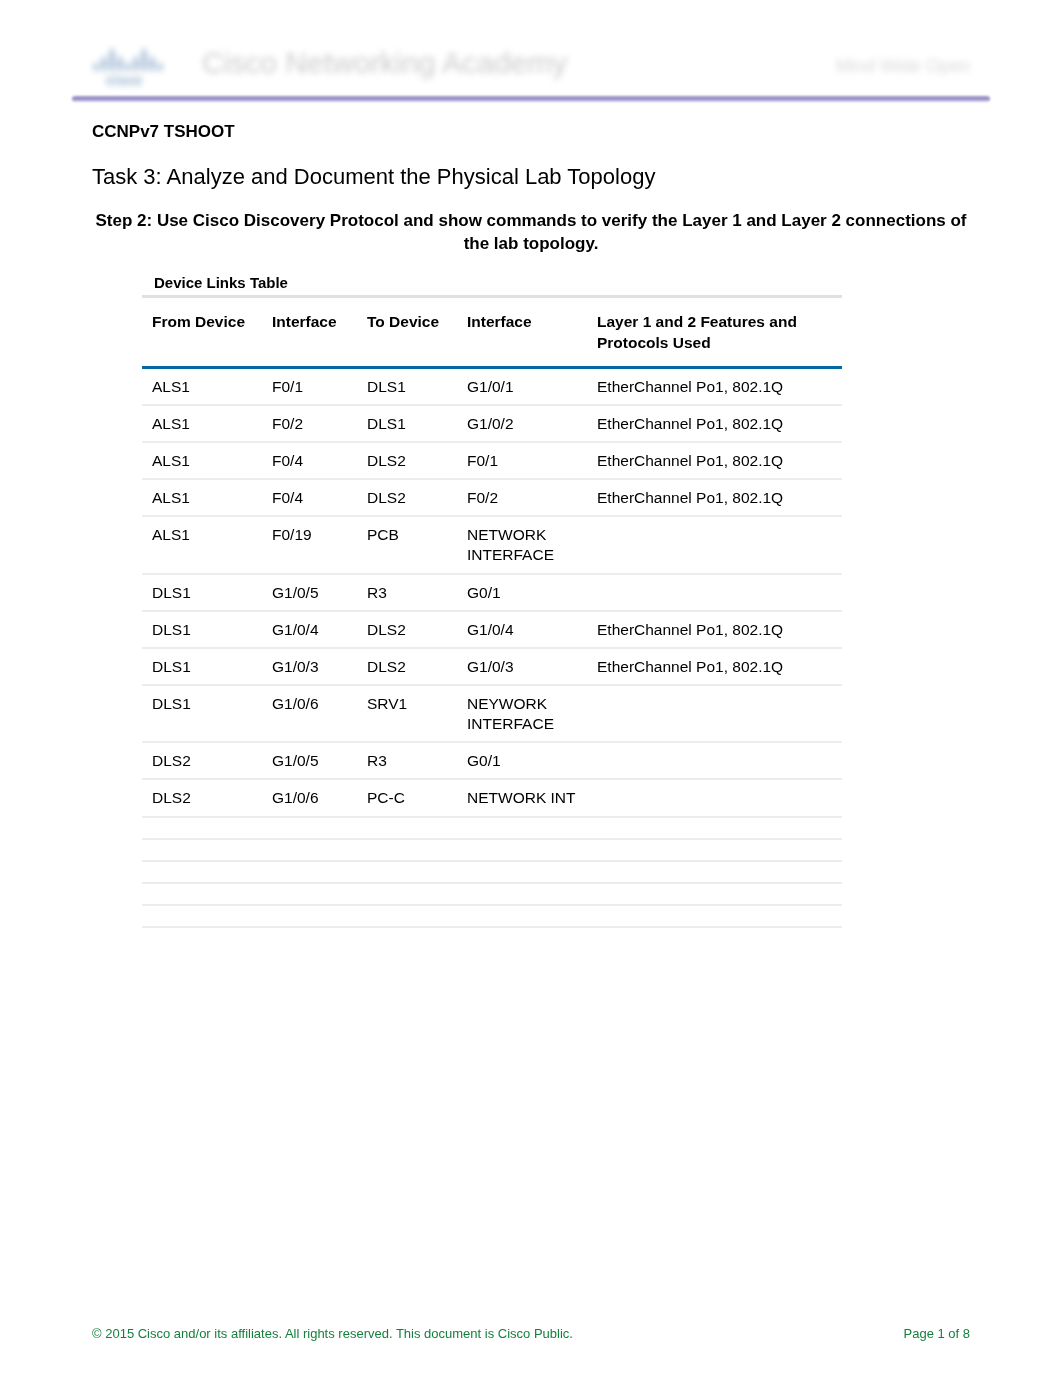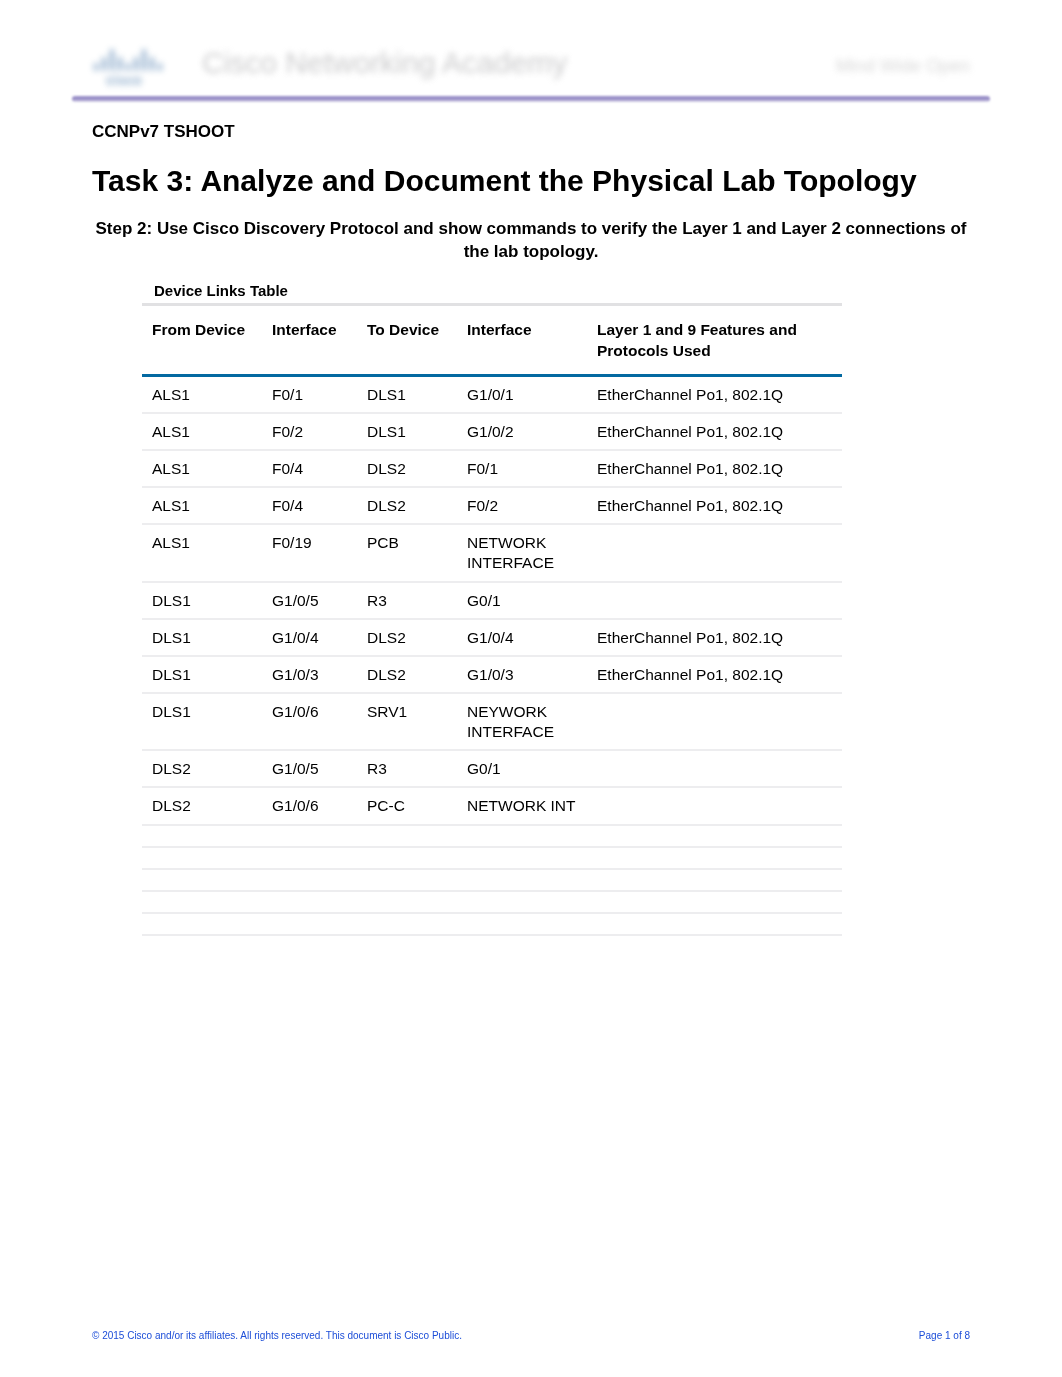--- a/index.html
+++ b/index.html
@@ -56,22 +56,22 @@
     font-size: 17px;
     font-weight: bold;
     margin-bottom: 22px;
   }
   h1.lab-title {
     font-size: 32px;
     font-weight: 400;
     margin-bottom: 30px;
   }
   h2.task-title {
-    font-size: 30px;
-    font-weight: bold;
+    font-size: 22px;
+    font-weight: normal;
     margin-bottom: 20px;
   }
   .step-text {
     font-size: 17px;
     font-weight: bold;
     margin-bottom: 18px;
     line-height: 1.35;
     text-align: center;
   }
   .table-title {
@@ -115,22 +115,22 @@
   col.c3 { width: 100px; }
   col.c4 { width: 130px; }
   col.c5 { width: auto; }
   .footer {
     position: absolute;
     bottom: 36px;
     left: 92px;
     right: 92px;
     display: flex;
     justify-content: space-between;
-    font-size: 10px;
-    color: #1d4ed8;
+    font-size: 13px;
+    color: #15803d;
     text-align: right;
   }
 </style>
 </head>
 <body>
 
 <div class="page">
   <div class="header">
     <div class="logo-cisco">
       <svg width="78" height="42" viewBox="0 0 78 42">
@@ -171,21 +171,21 @@
           <col class="c3">
           <col class="c4">
           <col class="c5">
       </colgroup>
       <thead>
         <tr>
           <th>From Device</th>
           <th>Interface</th>
           <th>To Device</th>
           <th>Interface</th>
-          <th>Layer 1 and 9 Features and Protocols Used</th>
+          <th>Layer 1 and 2 Features and Protocols Used</th>
         </tr>
       </thead>
       <tbody id="tbody">
           <tr>
             <td>ALS1</td>
             <td>F0/1</td>
             <td>DLS1</td>
             <td>G1/0/1</td>
             <td>EtherChannel Po1, 802.1Q</td>
           </tr>

